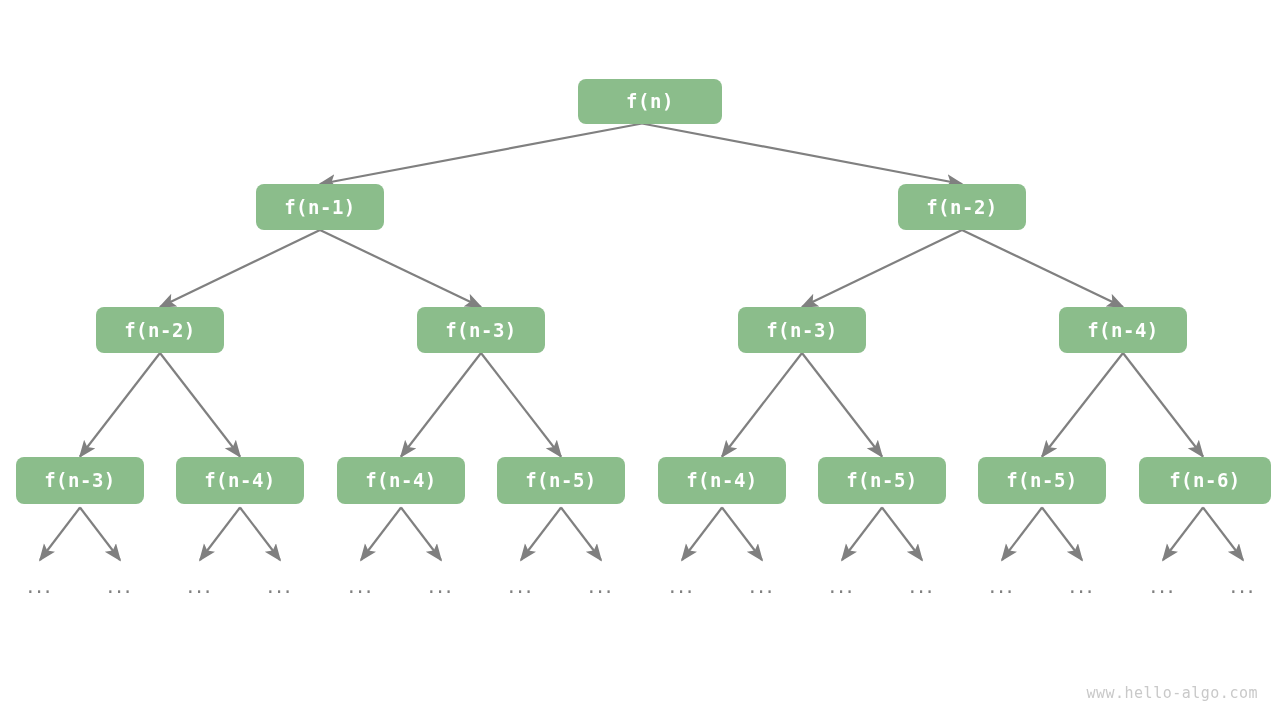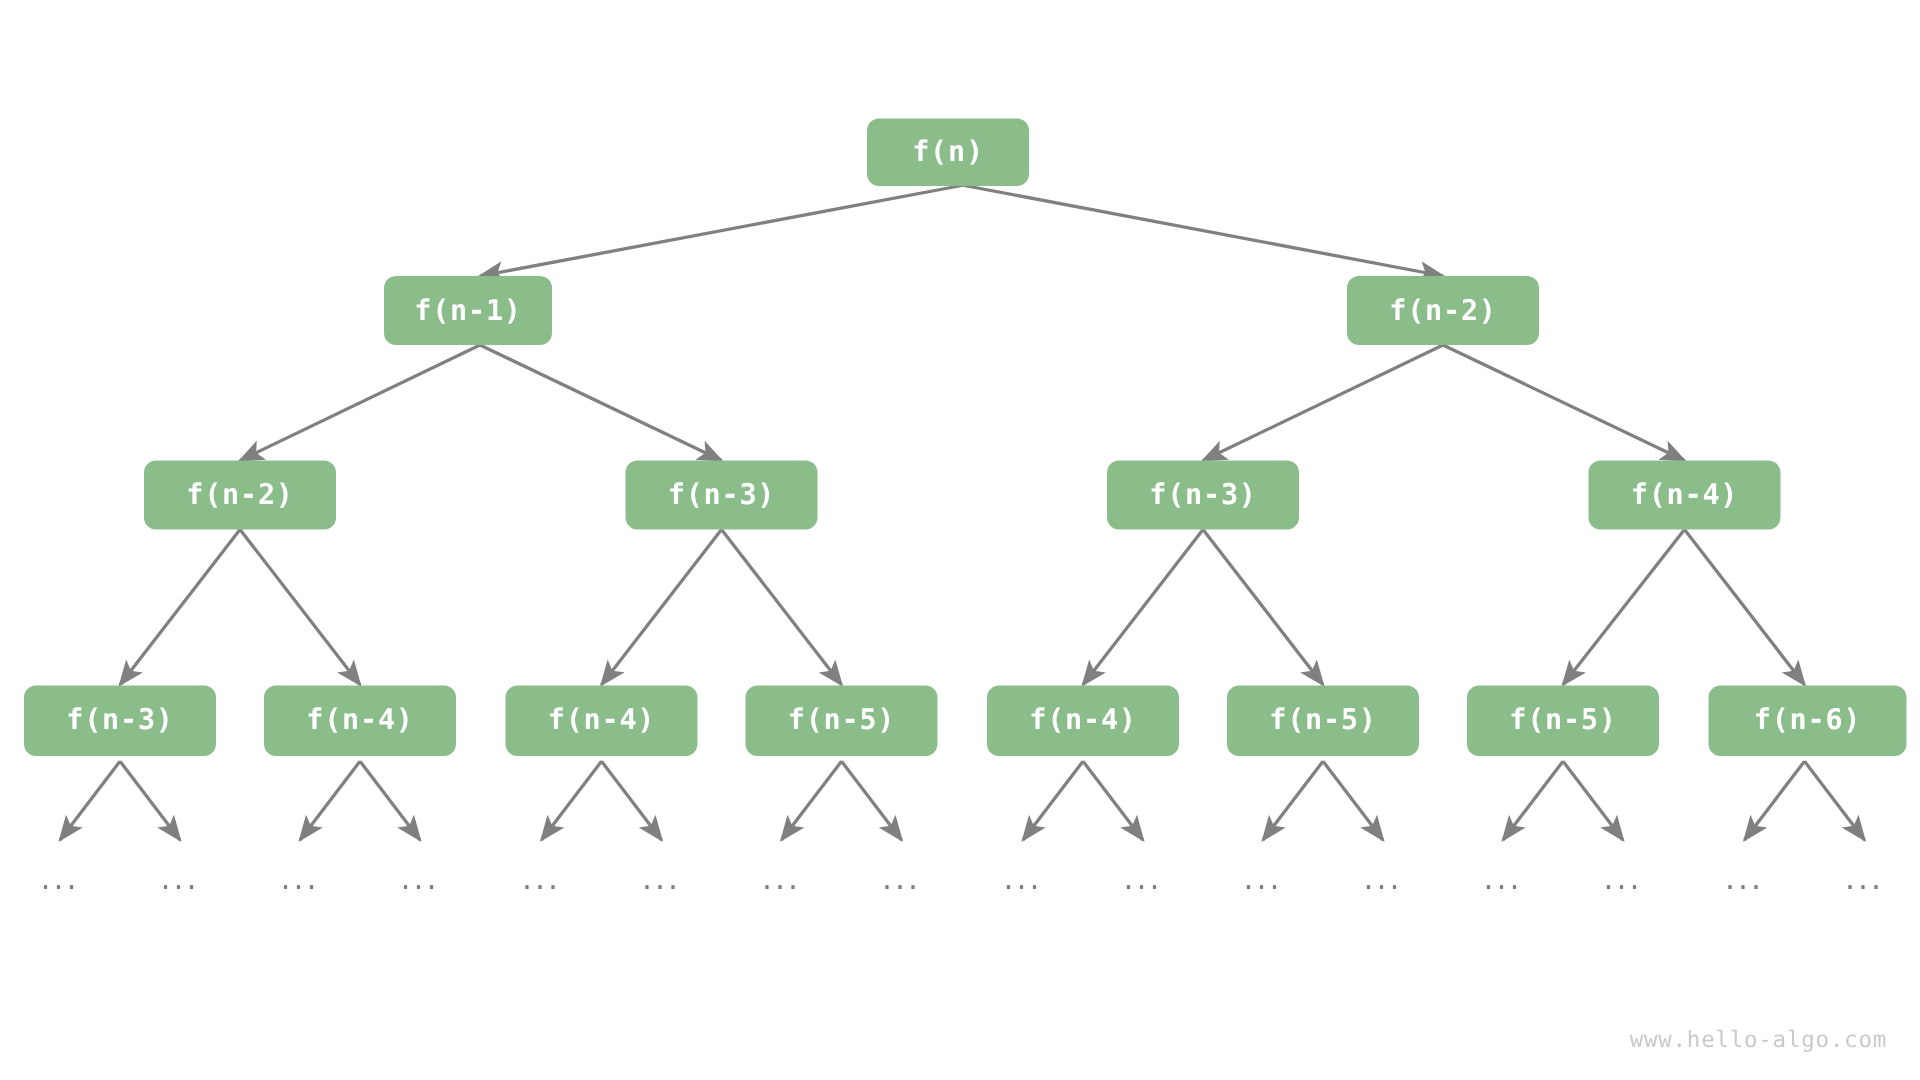--- a/index.html
+++ b/index.html
@@ -106,22 +106,22 @@
         <line x1="882" y1="507.5" x2="842" y2="560" stroke="#808080" stroke-width="2.2" marker-end="url(#arrowhead)"></line>
         <line x1="882" y1="507.5" x2="922" y2="560" stroke="#808080" stroke-width="2.2" marker-end="url(#arrowhead)"></line>
         <line x1="1042" y1="507.5" x2="1002" y2="560" stroke="#808080" stroke-width="2.2" marker-end="url(#arrowhead)"></line>
         <line x1="1042" y1="507.5" x2="1082" y2="560" stroke="#808080" stroke-width="2.2" marker-end="url(#arrowhead)"></line>
         <line x1="1203" y1="507.5" x2="1163" y2="560" stroke="#808080" stroke-width="2.2" marker-end="url(#arrowhead)"></line>
         <line x1="1203" y1="507.5" x2="1243" y2="560" stroke="#808080" stroke-width="2.2" marker-end="url(#arrowhead)"></line>
       </g>
   </svg>
 
   <div id="nodes-layer">
-      <div class="node" style="left: 578px; top: 78.5px; width: 108px; height: 45px;">f(n)</div>
-      <div class="node" style="left: 256px; top: 184px; width: 112px; height: 46px;">f(n-1)</div>
+      <div class="node" style="left: 578px; top: 78.5px; width: 144px; height: 45px;">f(n)</div>
+      <div class="node" style="left: 256px; top: 184px; width: 128px; height: 46px;">f(n-1)</div>
       <div class="node" style="left: 898px; top: 184px; width: 128px; height: 46px;">f(n-2)</div>
       <div class="node" style="left: 96px; top: 307px; width: 128px; height: 46px;">f(n-2)</div>
       <div class="node" style="left: 417px; top: 307px; width: 128px; height: 46px;">f(n-3)</div>
       <div class="node" style="left: 738px; top: 307px; width: 128px; height: 46px;">f(n-3)</div>
       <div class="node" style="left: 1059px; top: 307px; width: 128px; height: 46px;">f(n-4)</div>
       <div class="node" style="left: 16px; top: 456.5px; width: 128px; height: 47px;">f(n-3)</div>
       <div class="node" style="left: 176px; top: 456.5px; width: 128px; height: 47px;">f(n-4)</div>
       <div class="node" style="left: 337px; top: 456.5px; width: 128px; height: 47px;">f(n-4)</div>
       <div class="node" style="left: 497px; top: 456.5px; width: 128px; height: 47px;">f(n-5)</div>
       <div class="node" style="left: 658px; top: 456.5px; width: 128px; height: 47px;">f(n-4)</div>

